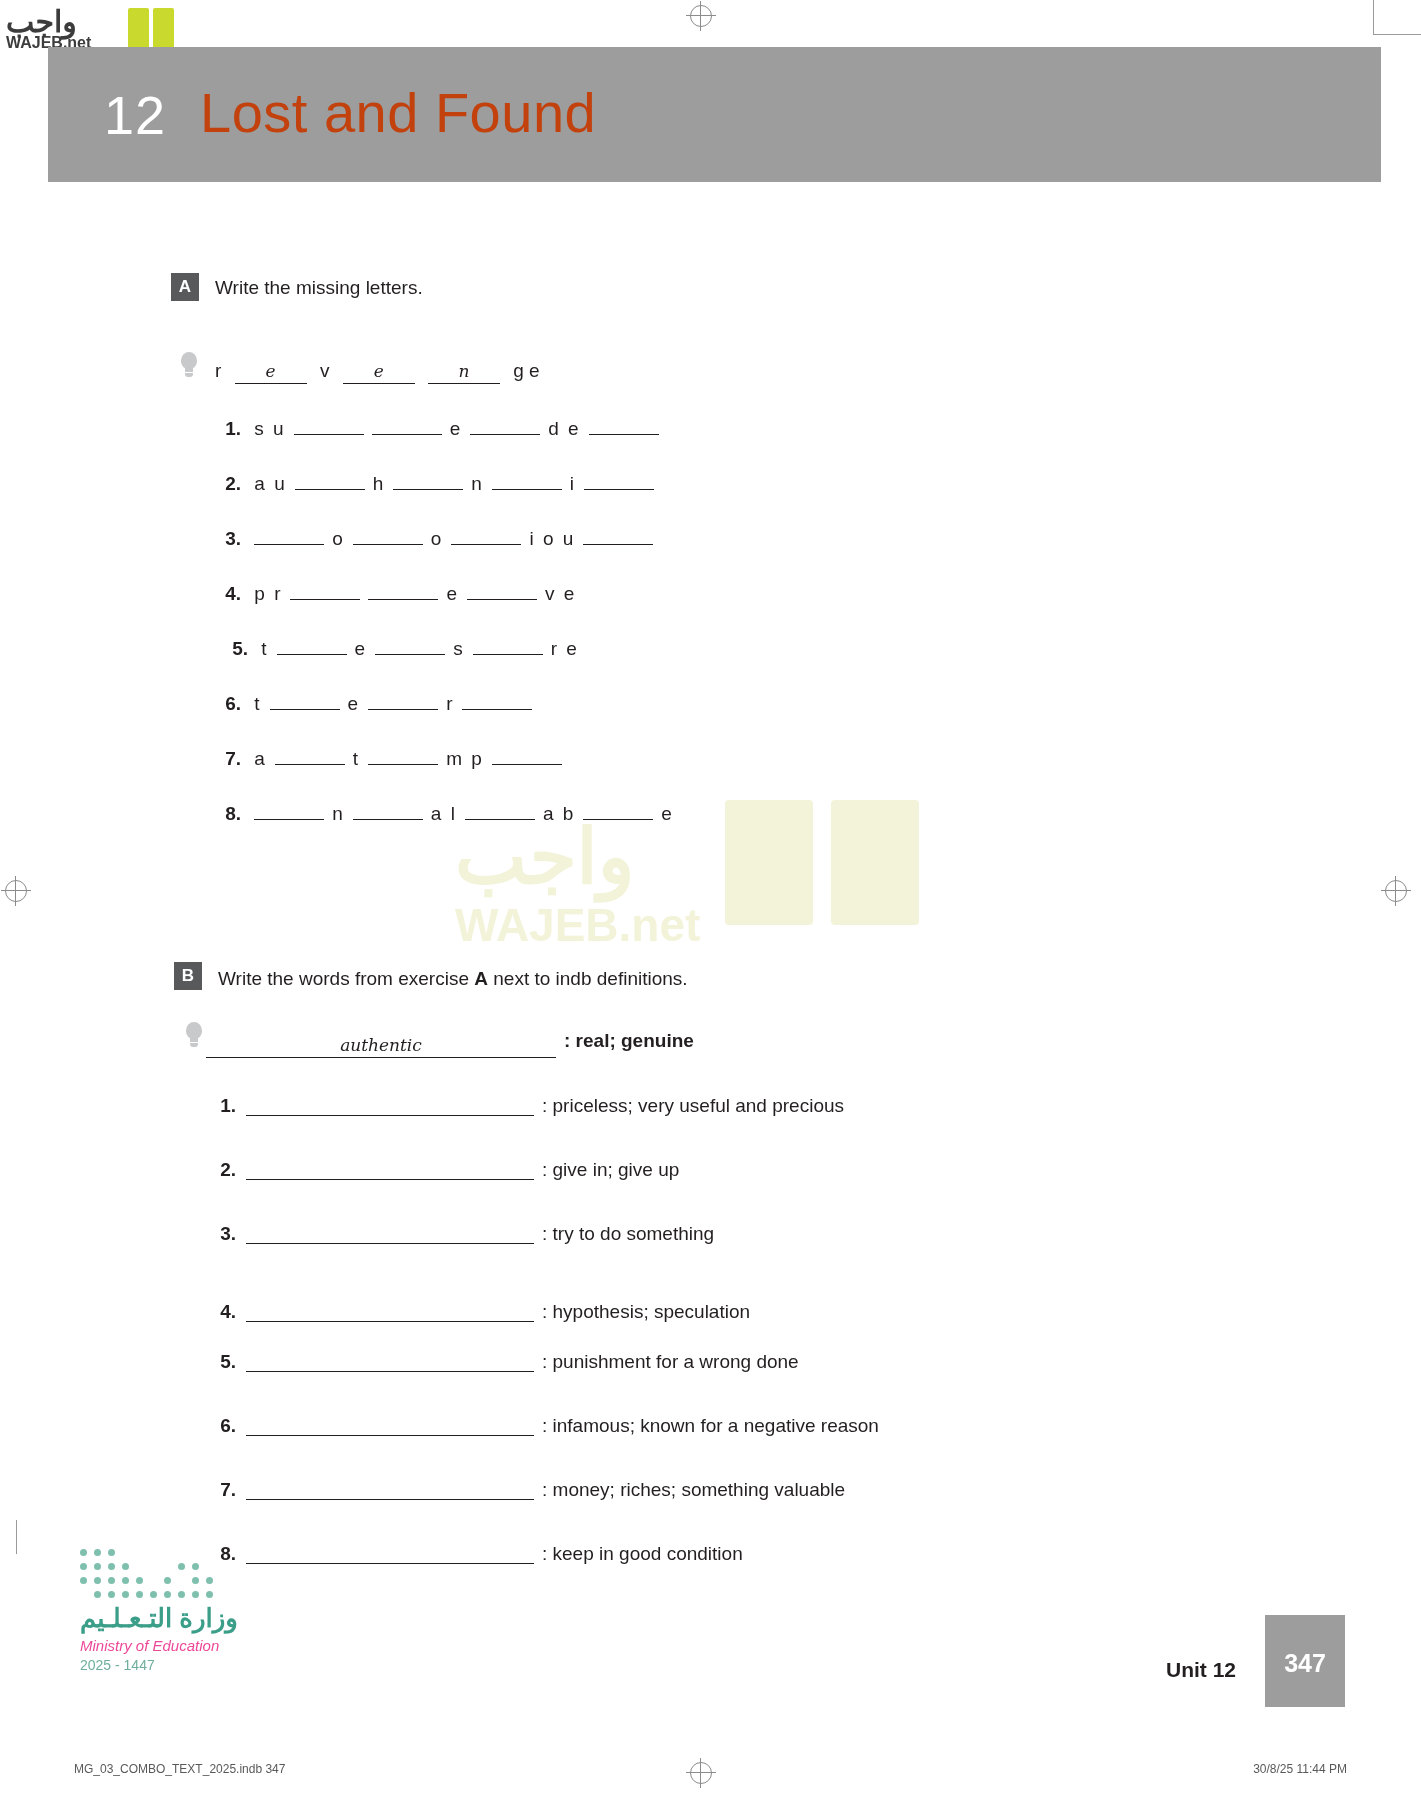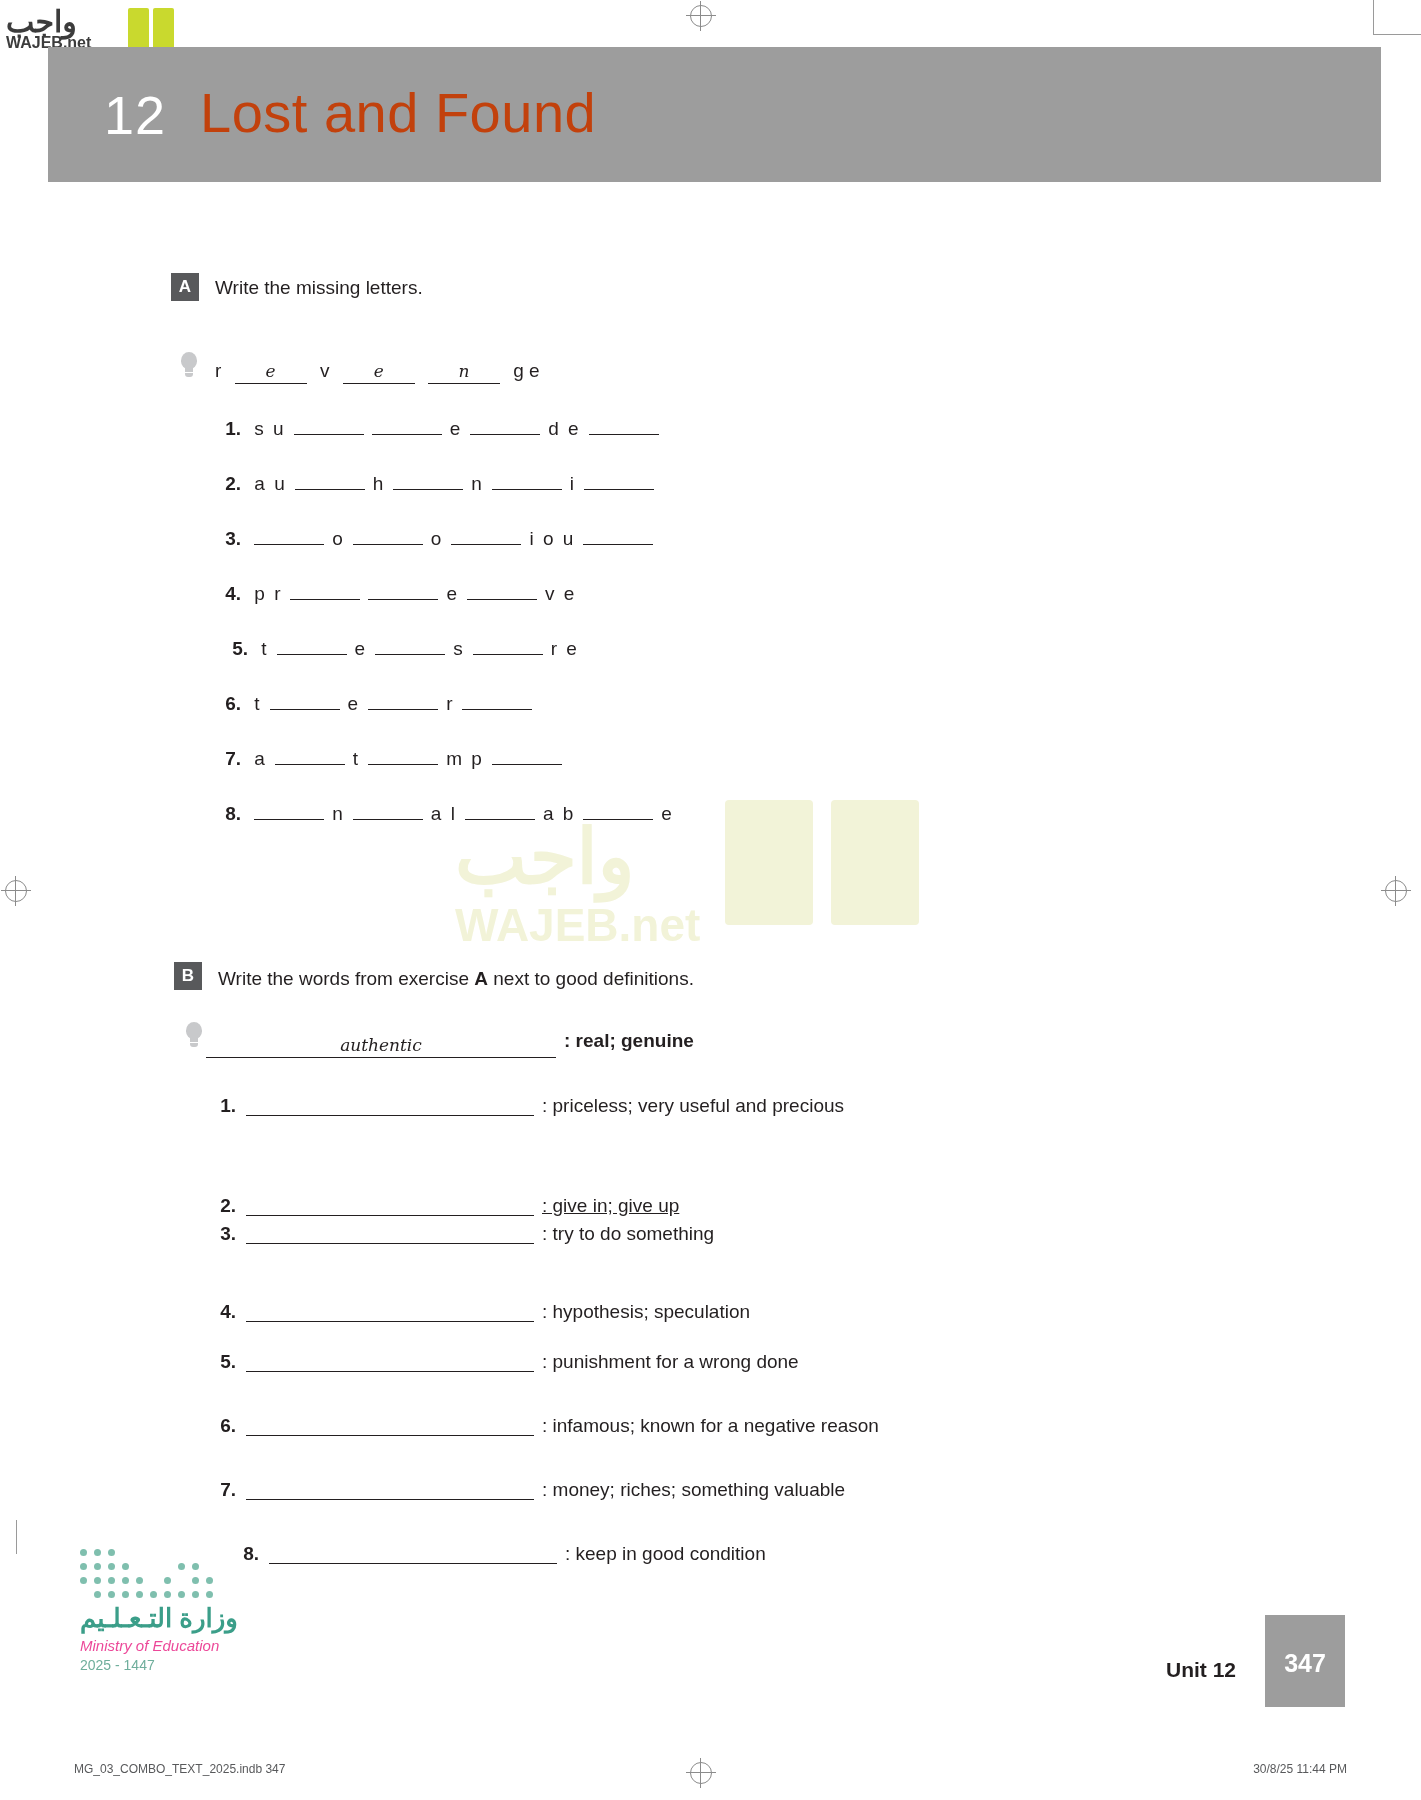--- a/index.html
+++ b/index.html
@@ -461,54 +461,54 @@
   <div class="wm-book">
     <div class="pg l"></div>
     <div class="pg r"></div>
   </div>
   <div class="wm-ar">واجب</div>
   <div class="wm-net">WAJEB.net</div>
 </div>
 
 <div class="chip" style="left:174px; top:962px;">B</div>
 <div class="instruction" style="left:218px; top:968px;">
-  <span>Write the words from exercise </span><b>A</b><span> next to good definitions.</span>
+  <span>Write the words from exercise </span><b>A</b><span> next to indb definitions.</span>
 </div>
 
 <div class="bulb" style="left:186px; top:1022px;">
   <div class="glass"></div>
     <div class="base"></div>
 </div>
 
 <div class="example-b">
   <span class="answer-line hand">authentic</span><span class="defbold">: real; genuine</span>
 </div>
 
 <div class="rowB" style="left:214px; top:1095px;">
   <span class="num">1.</span><span class="answer-line"></span><span class="def">: priceless; very useful and precious</span>
 </div>
-<div class="rowB" style="left:214px; top:1195px;text-decoration:underline;">
+<div class="rowB" style="left:214px; top:1159px;">
   <span class="num">2.</span><span class="answer-line"></span><span class="def">: give in; give up</span>
 </div>
 <div class="rowB" style="left:214px; top:1223px;">
   <span class="num">3.</span><span class="answer-line"></span><span class="def">: try to do something</span>
 </div>
 <div class="rowB" style="left:214px; top:1287px;margin-top:14px;">
   <span class="num">4.</span><span class="answer-line"></span><span class="def">: hypothesis; speculation</span>
 </div>
 <div class="rowB" style="left:214px; top:1351px;">
   <span class="num">5.</span><span class="answer-line"></span><span class="def">: punishment for a wrong done</span>
 </div>
 <div class="rowB" style="left:214px; top:1415px;">
   <span class="num">6.</span><span class="answer-line"></span><span class="def">: infamous; known for a negative reason</span>
 </div>
 <div class="rowB" style="left:214px; top:1479px;">
   <span class="num">7.</span><span class="answer-line"></span><span class="def">: money; riches; something valuable</span>
 </div>
-<div class="rowB" style="left:214px; top:1543px;margin-left:23px;">
+<div class="rowB" style="left:214px; top:1543px;">
   <span class="num">8.</span><span class="answer-line"></span><span class="def">: keep in good condition</span>
 </div>
 
 <div class="moe-logo">
   <div class="moe-dots">
     <i style="left:2px;  top:4px;"></i>
       <i style="left:16px; top:4px;"></i>
       <i style="left:30px; top:4px;"></i>
     <i style="left:2px;  top:18px;"></i>
       <i style="left:16px; top:18px;"></i>

